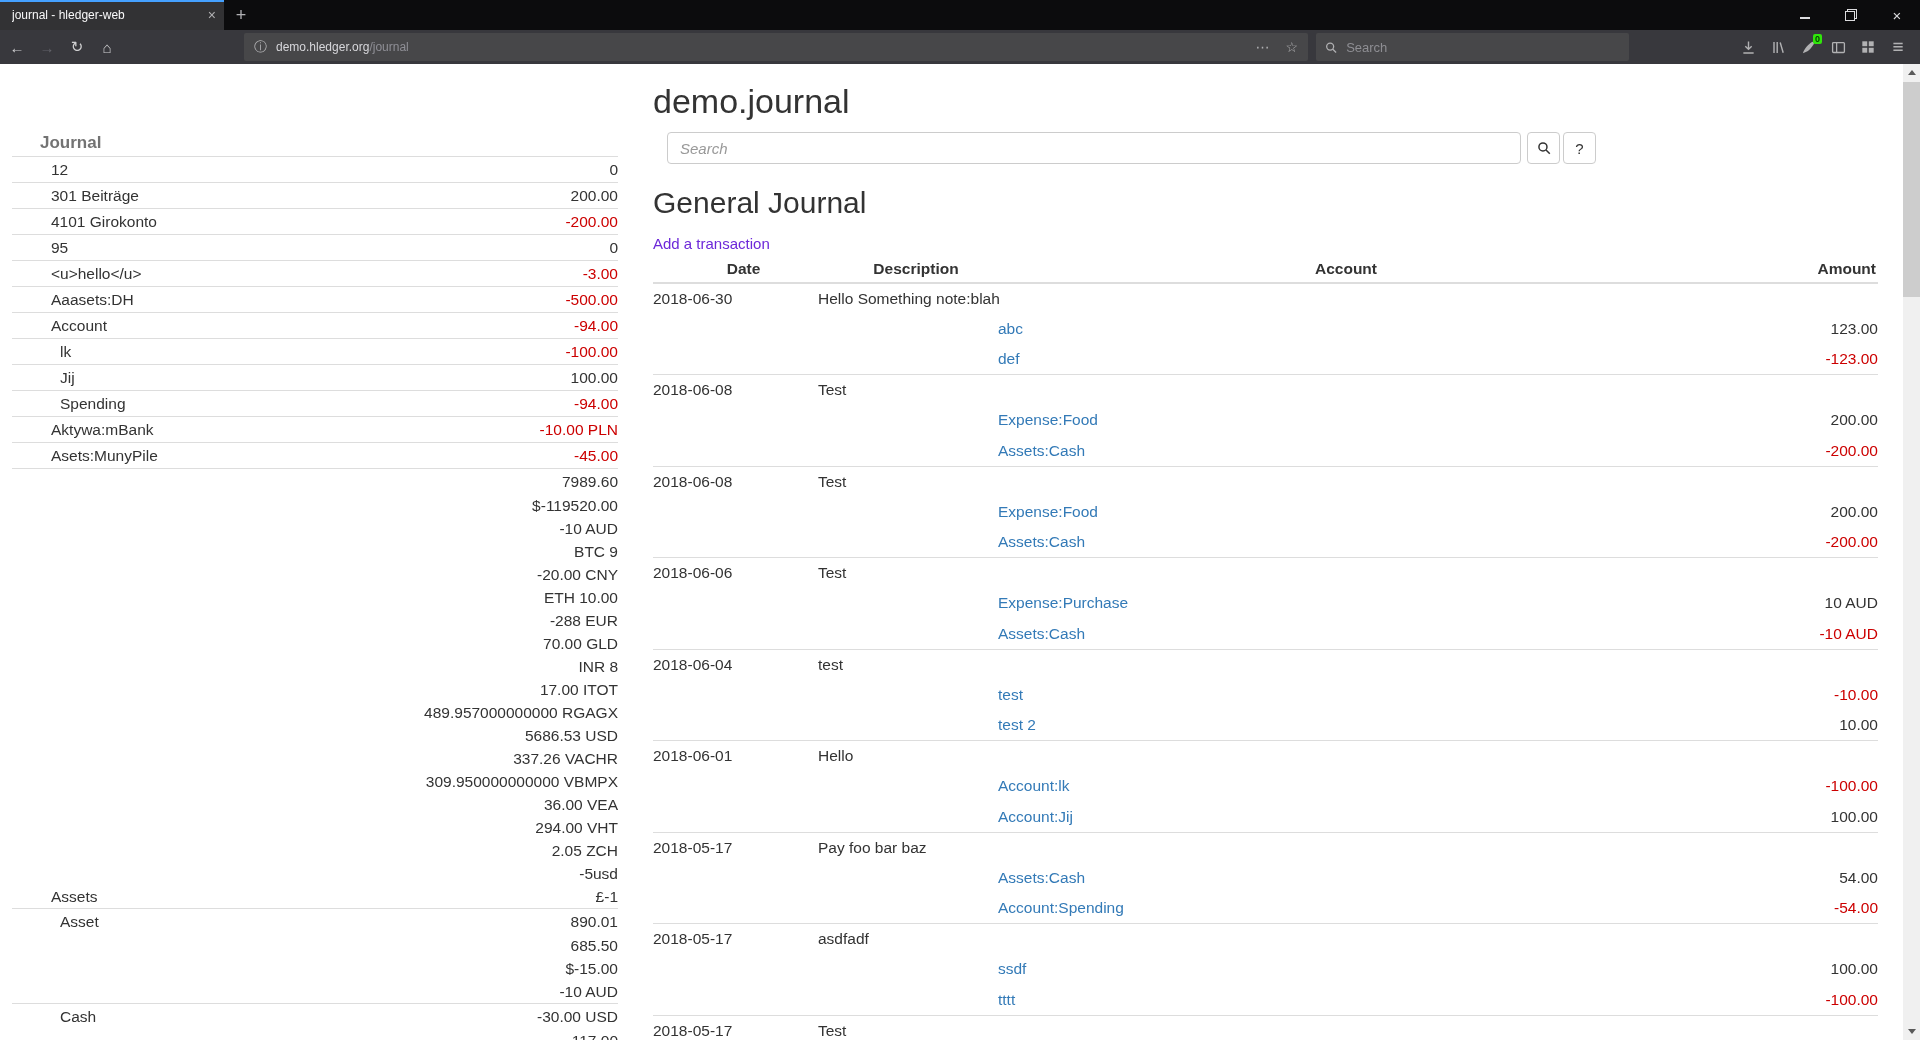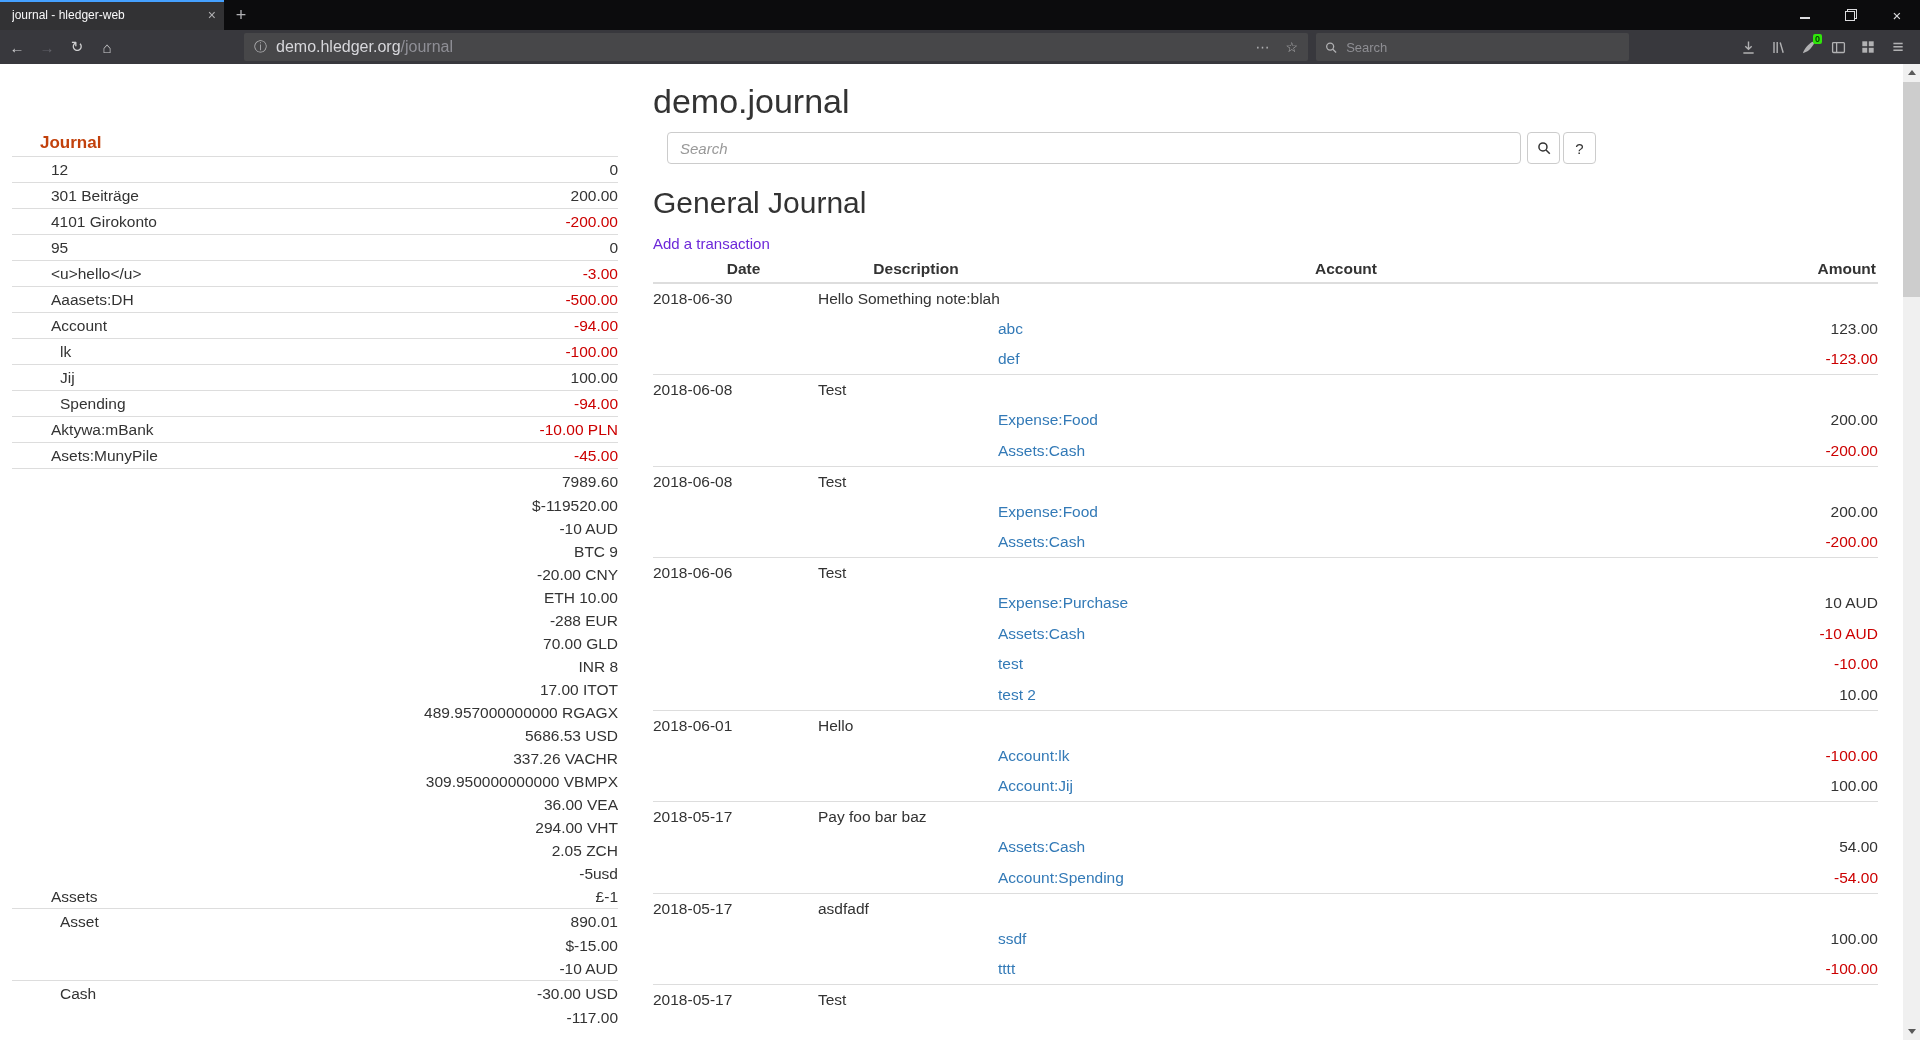--- a/index.html
+++ b/index.html
@@ -22,36 +22,36 @@
   .min-glyph { display:block; width:10px; height:0; border-top:2px solid #dcdcde; margin-top:6px; }
   .restore { position:relative; width:12px; height:12px; display:block; }
   .restore::before { content:""; position:absolute; top:0; right:0; width:8px; height:8px; border:1px solid #dcdcde; }
   .restore::after { content:""; position:absolute; bottom:0; left:0; width:8px; height:8px; border:1px solid #dcdcde; background:#0c0c0d; }
 
   .navbar { height:34px; background:#38383d; display:flex; align-items:center; padding-left:2px; }
   .nav-btn { width:30px; height:30px; display:flex; align-items:center; justify-content:center; color:#cfcfd1; font-size:15px; border-radius:2px; }
   .nav-btn.disabled { color:#63636a; }
   .urlbar { margin-left:122px; width:1064px; height:28px; background:#474749; border-radius:2px; display:flex; align-items:center; padding:0 10px; }
   .url-info { color:#b1b1b3; font-size:13px; margin-right:9px; }
-  .url-text { font-size:16px; white-space:nowrap; }
+  .url-text { font-size:12px; white-space:nowrap; }
   .url-domain { color:#d7d7db; }
   .url-path { color:#8f8f96; }
   .url-actions { margin-left:auto; display:flex; gap:16px; color:#b1b1b3; font-size:14px; }
   .search-field { margin-left:8px; width:313px; height:28px; background:#474749; border-radius:2px; display:flex; align-items:center; padding:0 9px; gap:7px; color:#b1b1b3; }
   .search-field input { background:transparent; border:0; outline:0; color:#f9f9fa; font-size:13px; width:100%; font-family:inherit; }
   .search-field input::placeholder { color:#8e8e93; }
   .nav-tools { margin-left:104px; display:flex; }
   .tool-btn { position:relative; width:30px; height:30px; display:flex; align-items:center; justify-content:center; color:#b1b1b3; font-size:19px; }
   .ext-badge { position:absolute; top:2px; right:1px; background:#30e60b; color:#063d00; font-size:9px; line-height:10px; padding:0 2px; border-radius:2px; font-weight:bold; }
 
   
   .page { position:relative; width:1920px; height:976px; background:#fff; color:#333; overflow:hidden; }
 
   .sidebar { position:absolute; left:12px; top:0; width:606px; font-size:15.5px; }
-  .side-heading { margin:66px 0 0 28px; height:26px; line-height:26px; color:#c2410c; font-weight:bold; font-size:17px; cursor:pointer; }
+  .side-heading { margin:66px 0 0 28px; height:26px; line-height:26px; color:#737373; font-weight:bold; font-size:17px; cursor:pointer; }
   .side-line { display:flex; justify-content:space-between; align-items:center; height:23px; padding-left:39px; }
   .side-line.bordered { height:26px; border-top:1px solid #ddd; }
   .side-line.ind { padding-left:48px; }
   .side-acct { color:#333; white-space:nowrap; }
   .side-amt { color:#333; white-space:nowrap; }
   .side-amt.neg { color:#cc0000; }
 
   .main { position:absolute; left:653px; top:0; width:1225px; }
   .main h1 { margin:19px 0 0 0; font-size:34px; line-height:36px; font-weight:normal; color:#333; }
   .search-row { margin:13px 0 0 14px; display:flex; align-items:center; }
@@ -288,20 +288,24 @@
             <span class="side-acct"></span>
             <span class="side-amt">-5usd</span>
           </div>
           <div class="side-line">
             <span class="side-acct">Assets</span>
             <span class="side-amt">£-1</span>
           </div>
           <div class="side-line bordered ind">
             <span class="side-acct">Asset</span>
             <span class="side-amt">890.01</span>
+          </div>
+          <div class="side-line">
+            <span class="side-acct"></span>
+            <span class="side-amt">685.50</span>
           </div>
           <div class="side-line">
             <span class="side-acct"></span>
             <span class="side-amt">$-15.00</span>
           </div>
           <div class="side-line">
             <span class="side-acct"></span>
             <span class="side-amt">-10 AUD</span>
           </div>
           <div class="side-line bordered ind">
@@ -401,20 +405,25 @@
             <tr>
               <td colspan="2"></td>
               <td class="td-acct"><a class="acct-link">Expense:Purchase</a></td>
               <td class="td-amt">10 AUD</td>
             </tr>
             <tr>
               <td colspan="2"></td>
               <td class="td-acct"><a class="acct-link">Assets:Cash</a></td>
               <td class="td-amt neg">-10 AUD</td>
             </tr>
+            <tr class="tx-first">
+              <td class="td-date">2018-06-04</td>
+              <td class="td-desc" colspan="2">test</td>
+              <td></td>
+            </tr>
             <tr>
               <td colspan="2"></td>
               <td class="td-acct"><a class="acct-link">test</a></td>
               <td class="td-amt neg">-10.00</td>
             </tr>
             <tr>
               <td colspan="2"></td>
               <td class="td-acct"><a class="acct-link">test 2</a></td>
               <td class="td-amt">10.00</td>
             </tr>

